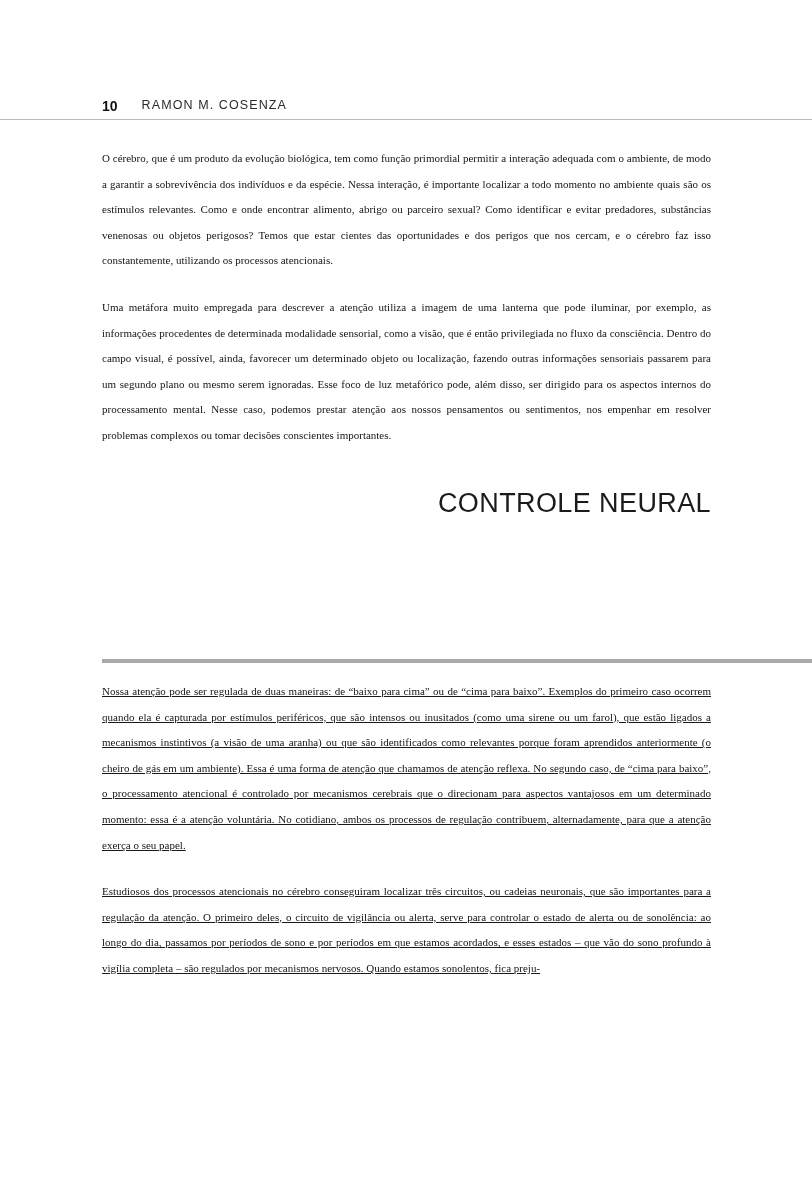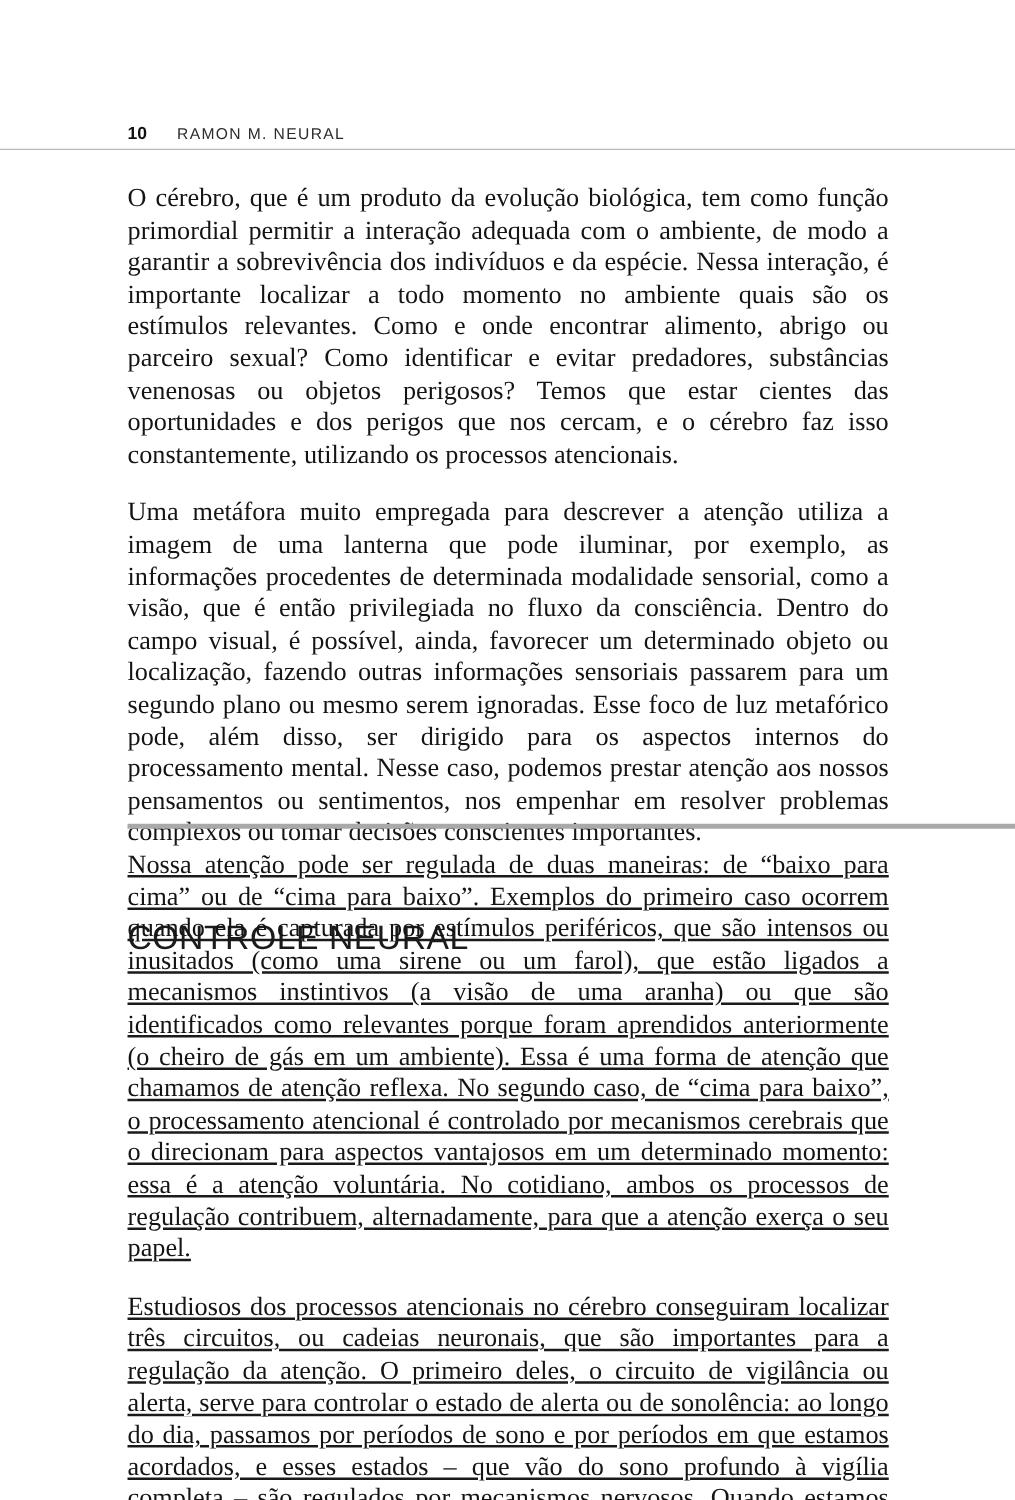--- a/index.html
+++ b/index.html
@@ -22,21 +22,21 @@
     width: 812px;
     height: 1200px;
     background: #fff;
   }
   .running-head {
     position: absolute;
     left: 102px;
     top: 98px;
     width: 610px;
     display: flex;
-    align-items: flex-end;
+    align-items: flex-start;
     gap: 24px;
     font-family: "Liberation Sans", sans-serif;
   }
   .folio {
     font-size: 14px;
     font-weight: bold;
     letter-spacing: 0px;
     color: #111;
   }
   .head-title {
@@ -52,32 +52,33 @@
     border-top: 1px solid #b9b9b9;
   }
   .content {
     position: absolute;
     left: 102px;
     top: 146px;
     width: 609px;
   }
   p.body-par {
     margin: 0 0 21px 0;
-    font-size: 21px;
+    font-size: 11px;
     line-height: 25.6px;
     text-align: justify;
     text-justify: inter-word;
     hyphens: manual;
     color: #141414;
   }
   p.body-par:last-child {
     margin-bottom: 12px;
   }
   .section-wrap {
-    margin: 56px 0 0 0;
+    margin: 39px 0 0 0;
+    text-align: right;
   }
   h2.section-title {
     margin: 0;
     font-family: "Liberation Sans", sans-serif;
     font-weight: 400;
     font-size: 27px;
     letter-spacing: 0.4px;
     color: #1b1b1b;
     line-height: 30px;
   }
@@ -89,21 +90,21 @@
     background: #a9a9a9;
   }
 </style>
 </head>
 <body>
 
 <div class="page">
 
   <div class="running-head">
     <span class="folio">10</span>
-    <span class="head-title">RAMON M. NEURAL</span>
+    <span class="head-title">RAMON M. COSENZA</span>
   </div>
   <div class="head-rule"></div>
 
   <div class="content">
 
     <p class="body-par">O cérebro, que é um produto da evolução biológica, tem como função primordial permitir a interação adequada com o ambiente, de modo a garantir a sobrevivência dos indivíduos e da espécie. Nessa interação, é importante localizar a todo momento no ambiente quais são os estímulos relevantes. Como e onde encontrar alimento, abrigo ou parceiro sexual? Como identificar e evitar predadores, substâncias venenosas ou objetos perigosos? Temos que estar cientes das oportunidades e dos perigos que nos cercam, e o cérebro faz isso constantemente, utilizando os processos atencionais.</p>
     <p class="body-par">Uma metáfora muito empregada para descrever a atenção utiliza a imagem de uma lanterna que pode iluminar, por exemplo, as informações procedentes de determinada modalidade sensorial, como a visão, que é então privilegiada no fluxo da consciência. Dentro do campo visual, é possível, ainda, favorecer um determinado objeto ou localização, fazendo outras informações sensoriais passarem para um segundo plano ou mesmo serem ignoradas. Esse foco de luz metafórico pode, além disso, ser dirigido para os aspectos internos do processamento mental. Nesse caso, podemos prestar atenção aos nossos pensamentos ou sentimentos, nos empenhar em resolver problemas complexos ou tomar decisões conscientes importantes.</p>
 
     <div class="section-wrap">
       <h2 class="section-title">CONTROLE NEURAL</h2>

